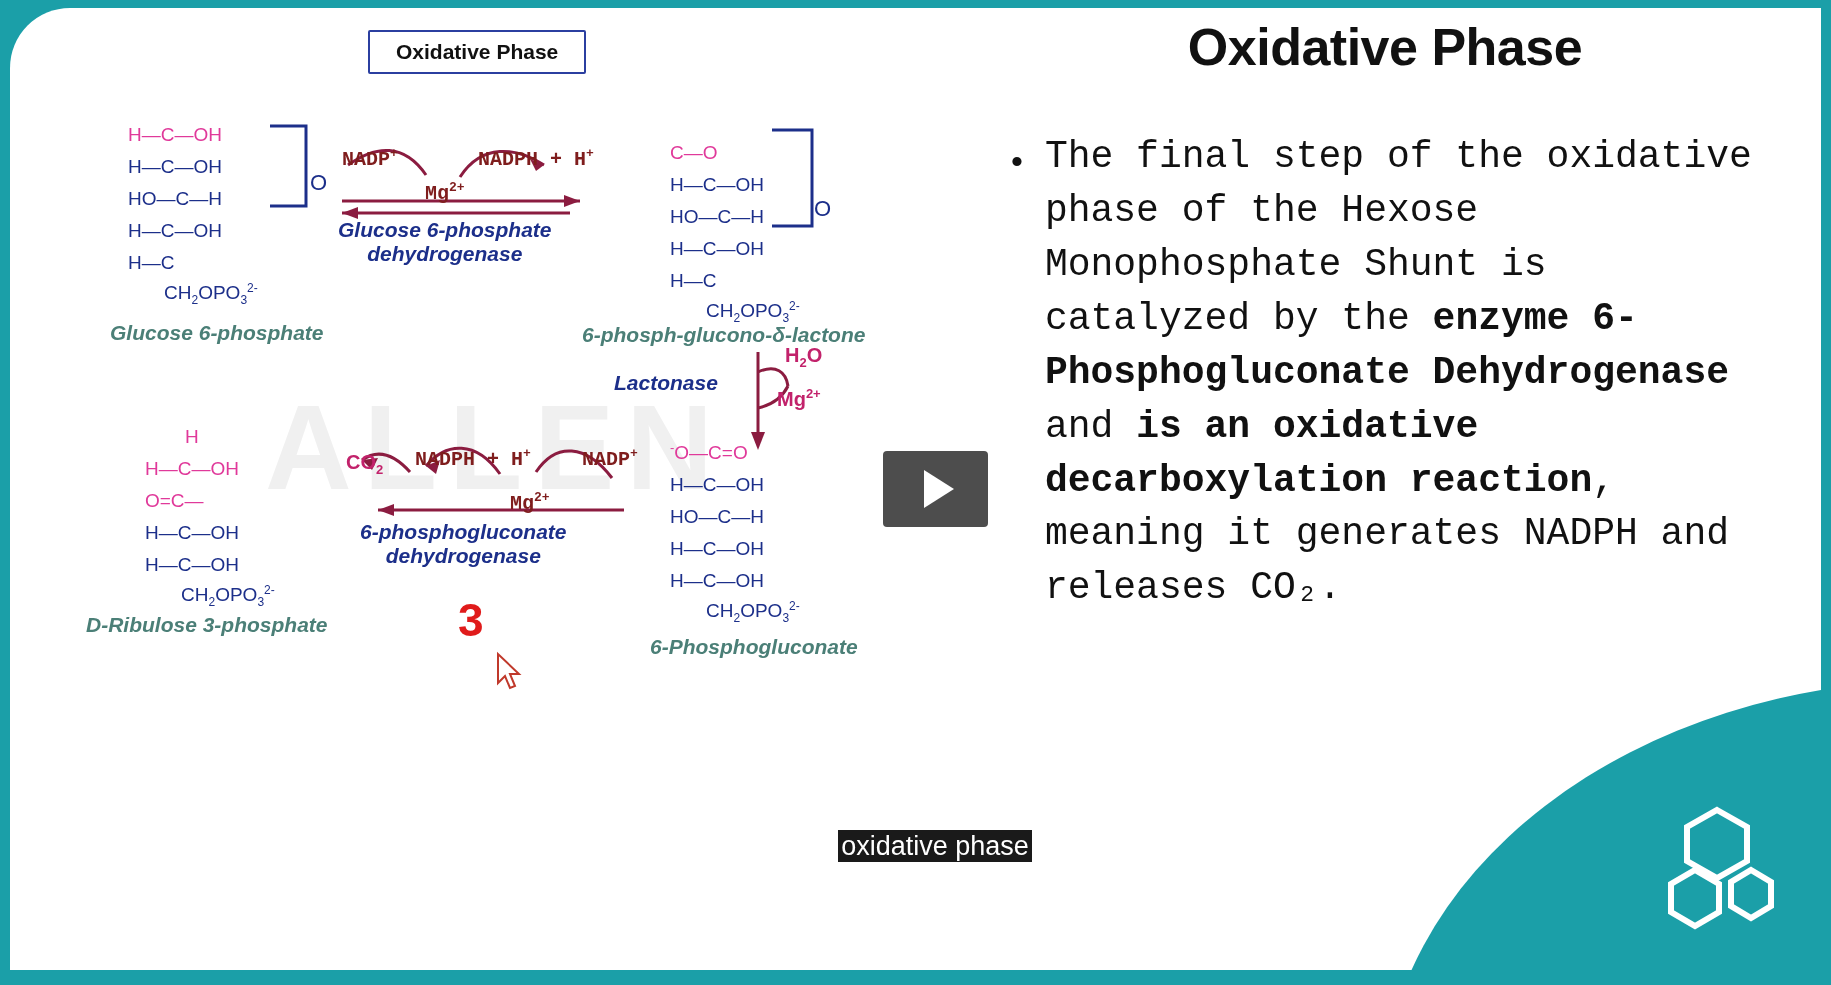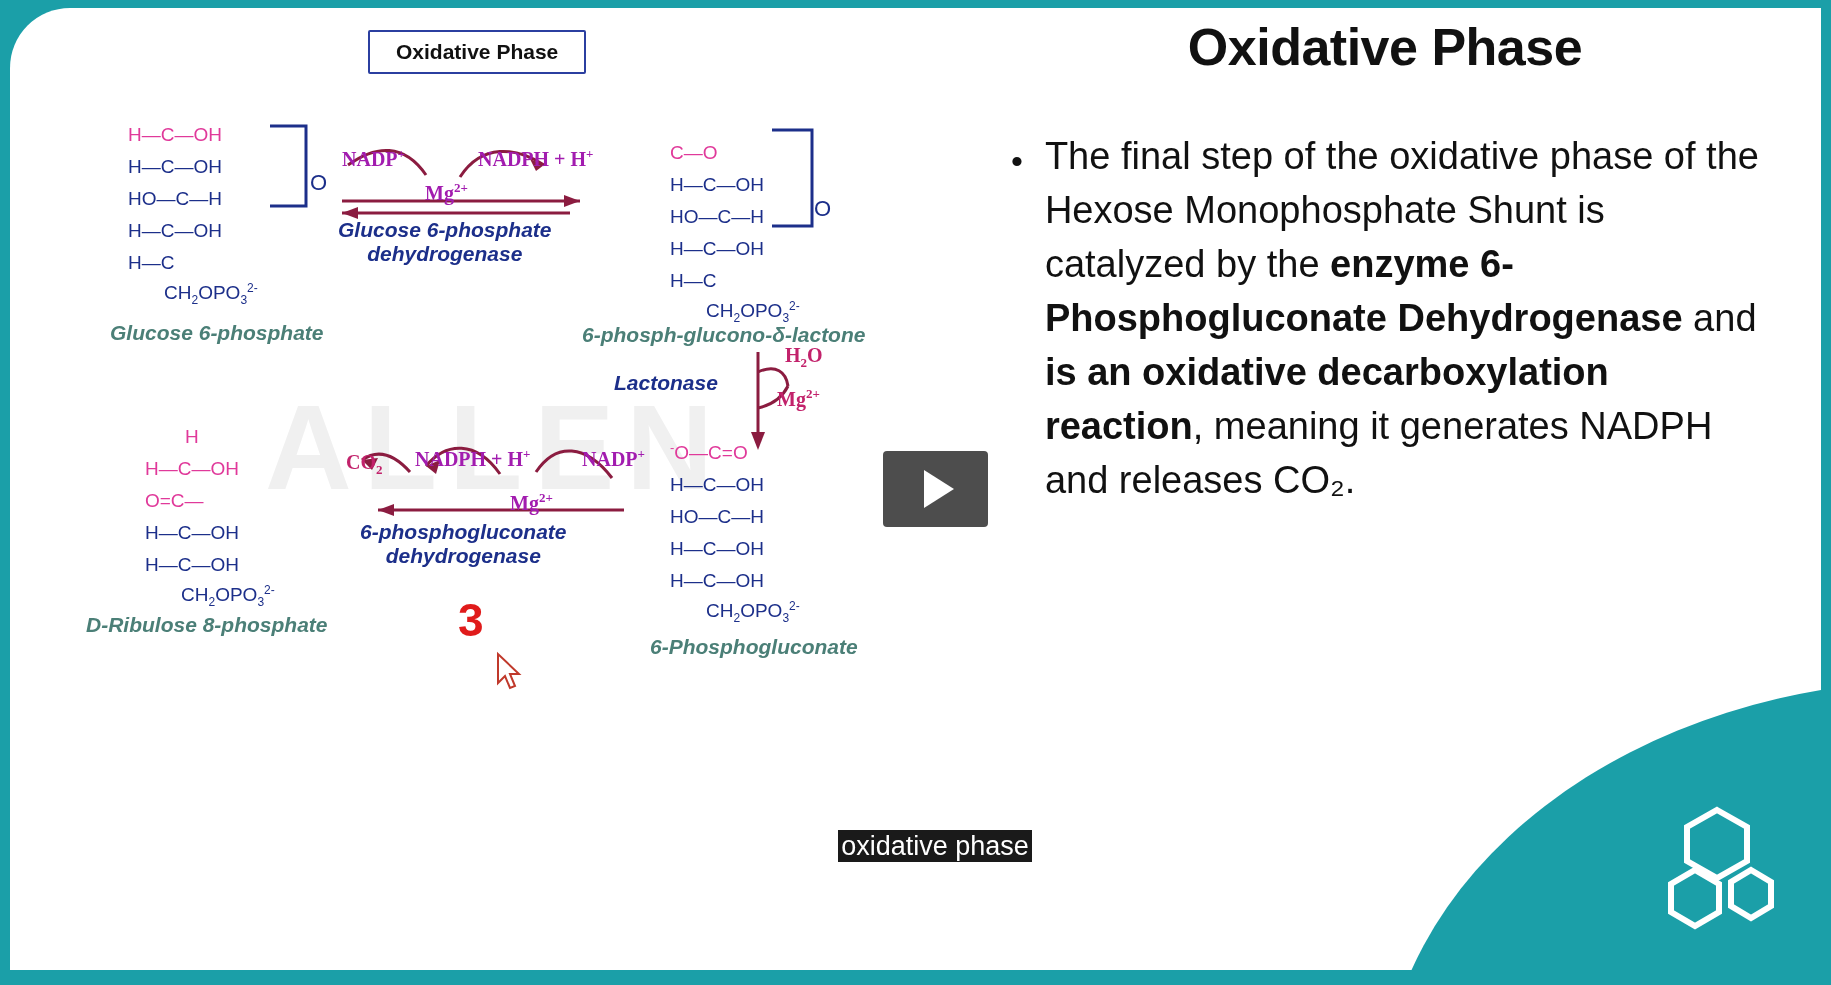--- a/index.html
+++ b/index.html
@@ -110,33 +110,33 @@
     font-weight: 700;
     color: #1c2f8a;
     font-size: 21px;
     text-align: center;
     line-height: 1.15;
     white-space: nowrap;
     font-family: "Liberation Sans", sans-serif;
   }
   .cof {
     position: absolute;
-    color: #a21caf;
+    color: #7f1d1d;
     font-weight: 700;
     font-size: 20px;
     white-space: nowrap;
-    font-family: Liberation Serif, serif;
+    font-family: Liberation Mono, monospace;
   }
   .cof-pink {
     position: absolute;
     color: #c2226b;
     font-weight: 700;
     font-size: 20px;
     white-space: nowrap;
-    font-family: Liberation Serif, serif;
+    font-family: Liberation Sans, sans-serif;
   }
   .big3 {
     position: absolute;
     left: 448px;
     top: 585px;
     color: #e01b1b;
     font-weight: 700;
     font-size: 46px;
     font-family: "Liberation Sans", sans-serif;
   }
@@ -192,21 +192,21 @@
     font-size: 34px;
     line-height: 1;
     color: #111;
     margin-right: 22px;
     margin-top: 14px;
   }
   .bullet-text {
     font-size: 38px;
     line-height: 1.42;
     color: #111;
-    font-family: Liberation Sans, sans-serif;
+    font-family: Liberation Mono, monospace;
   }
   .bullet-text b { font-weight: 700; }
   
   .caption {
     position: absolute;
     left: 805px;
     top: 822px;
     width: 240px;
     text-align: center;
     font-size: 27px;
@@ -380,21 +380,21 @@
         <div class="row">
             <span>H—C—OH</span>
           </div>
         <div class="row">
             <span>H—C—OH</span>
           </div>
         <div class="row" style="padding-left:36px;">
             <span>CH<sub style="font-size:12px">2</sub>OPO<sub style="font-size:12px">3</sub><sup style="font-size:12px">2-</sup></span>
           </div>
       </div>
-      <div class="teal-label" style="left:76px; top:605px;">D-Ribulose 8-phosphate</div>
+      <div class="teal-label" style="left:76px; top:605px;">D-Ribulose 3-phosphate</div>
 
       <div class="big3">3</div>
 
       <div class="cursor">
         <svg width="26" height="40" viewBox="0 0 26 40">
           <polygon points="1,1 1,30 8,23 13,35 18,33 13,21 22,21" fill="#ffffff" stroke="#c0392b" stroke-width="2"></polygon>
         </svg>
       </div>
     </div>
 

